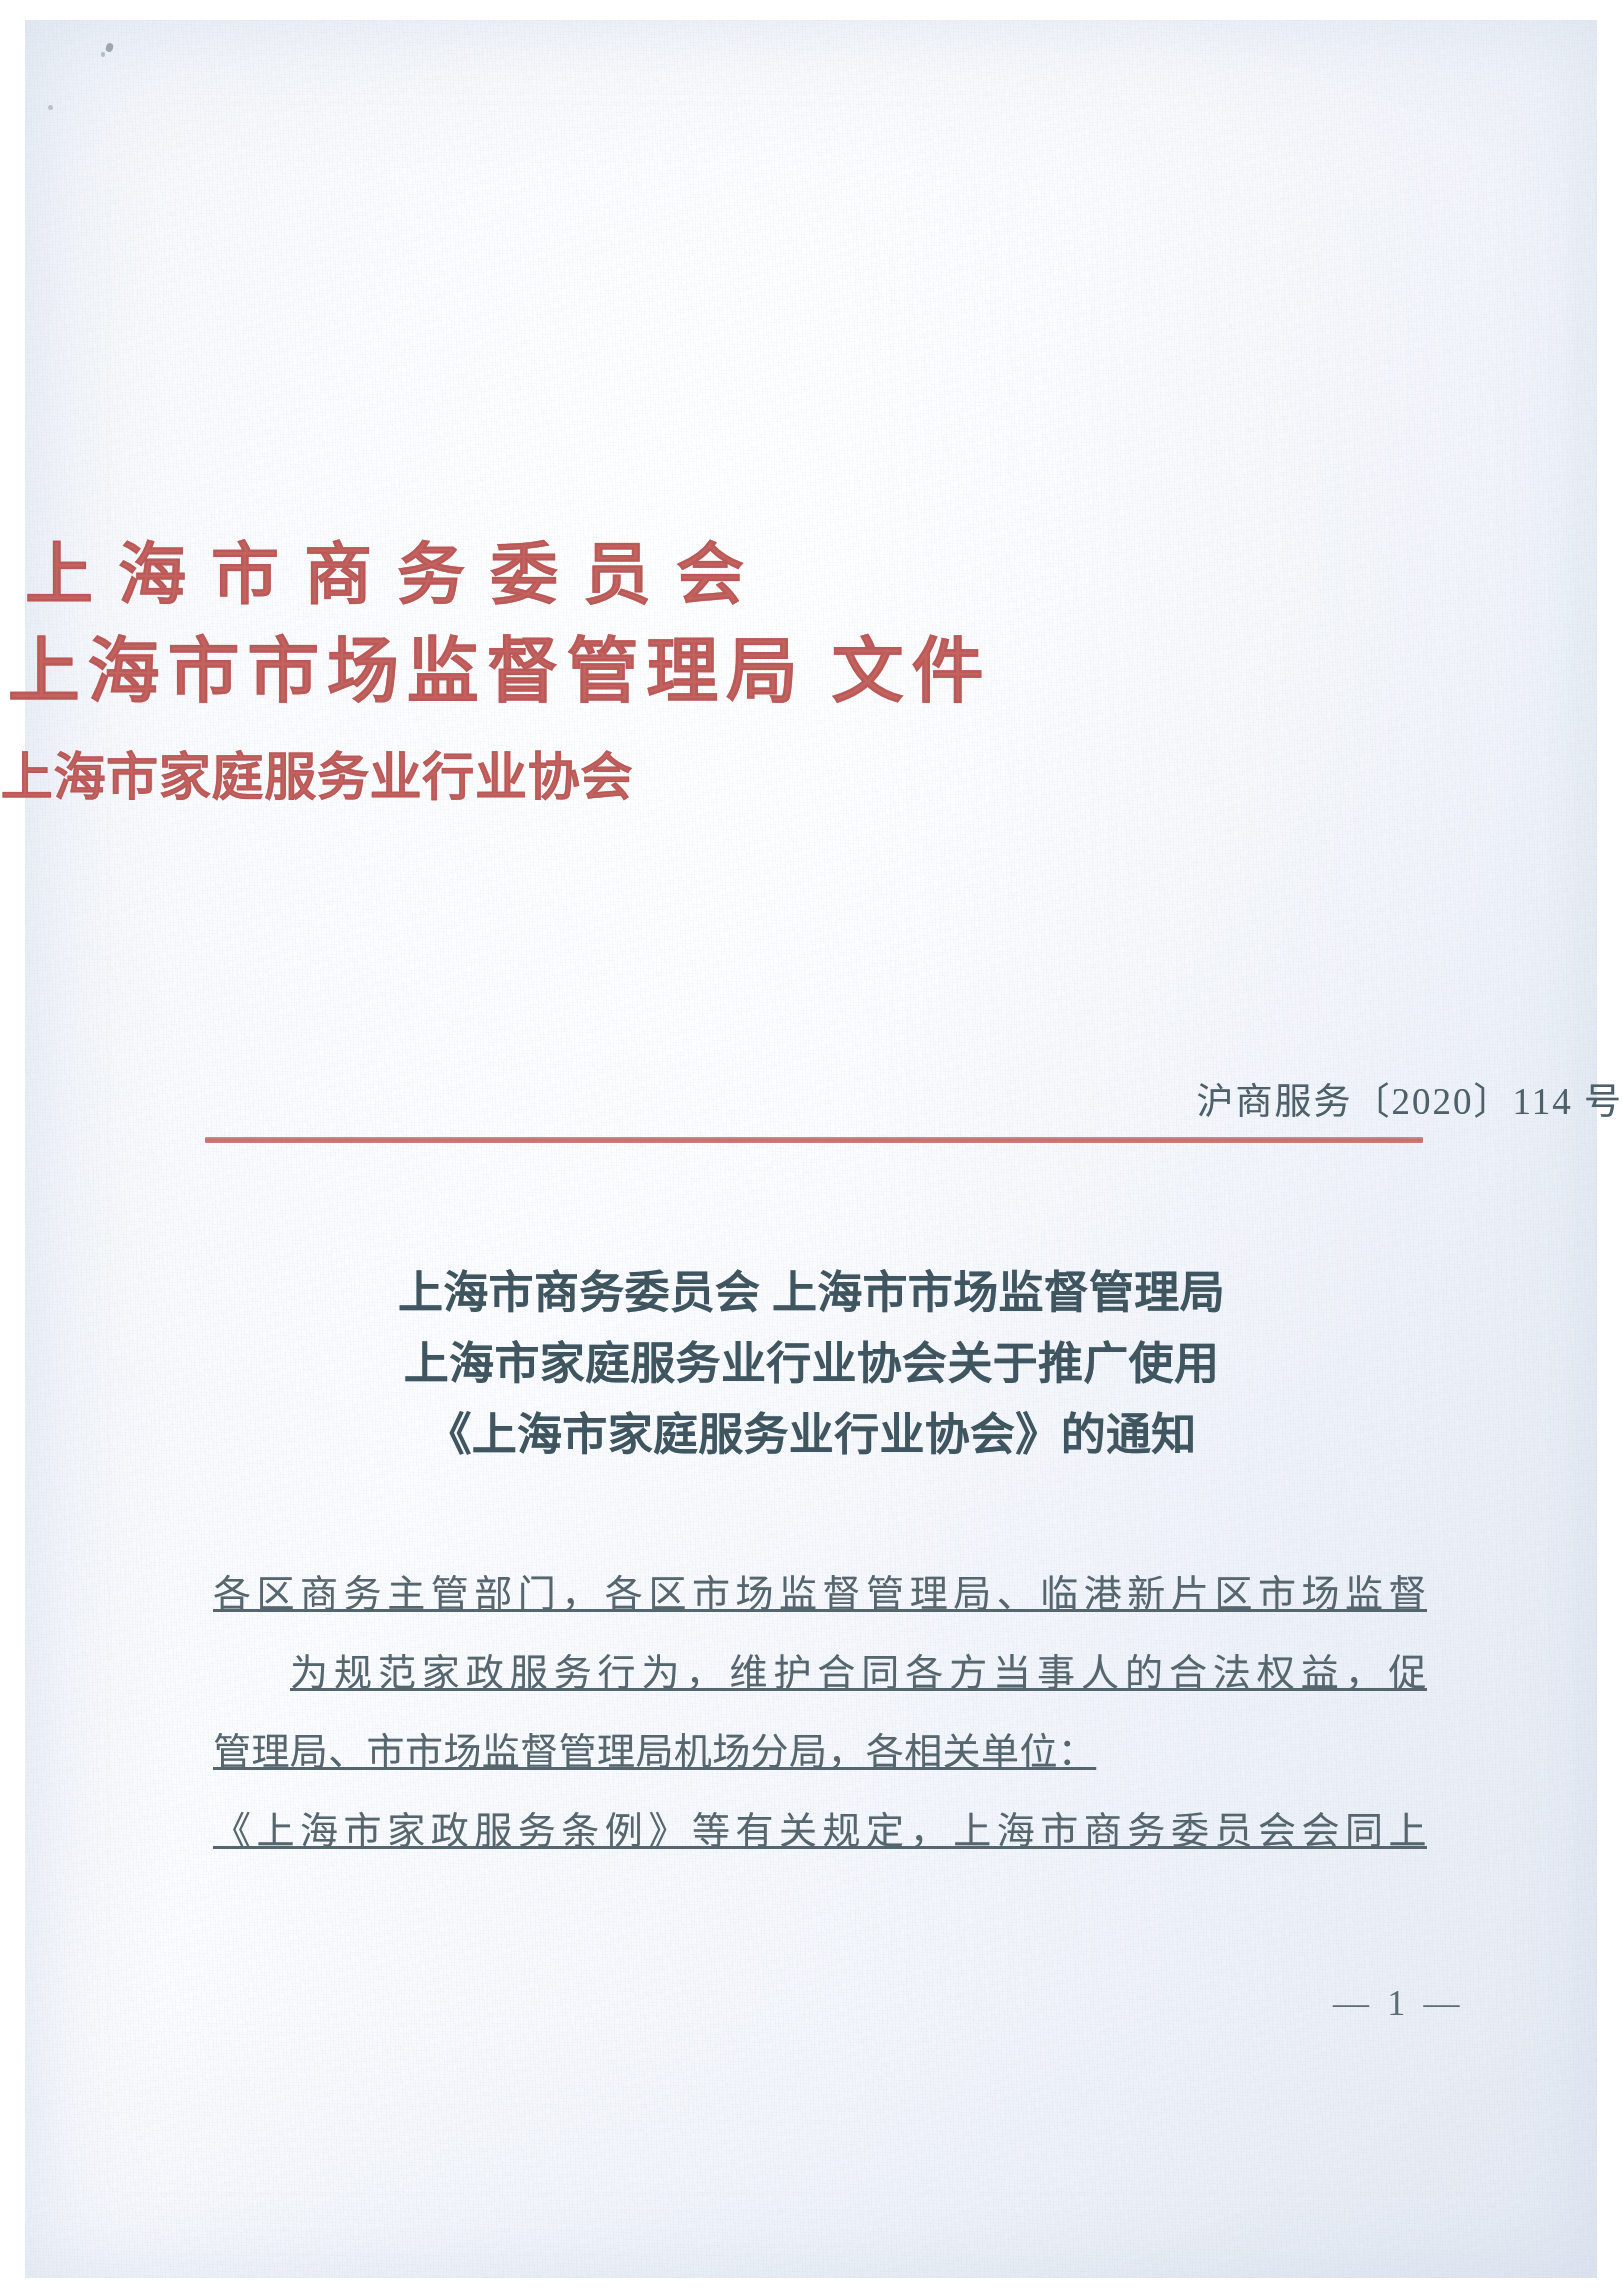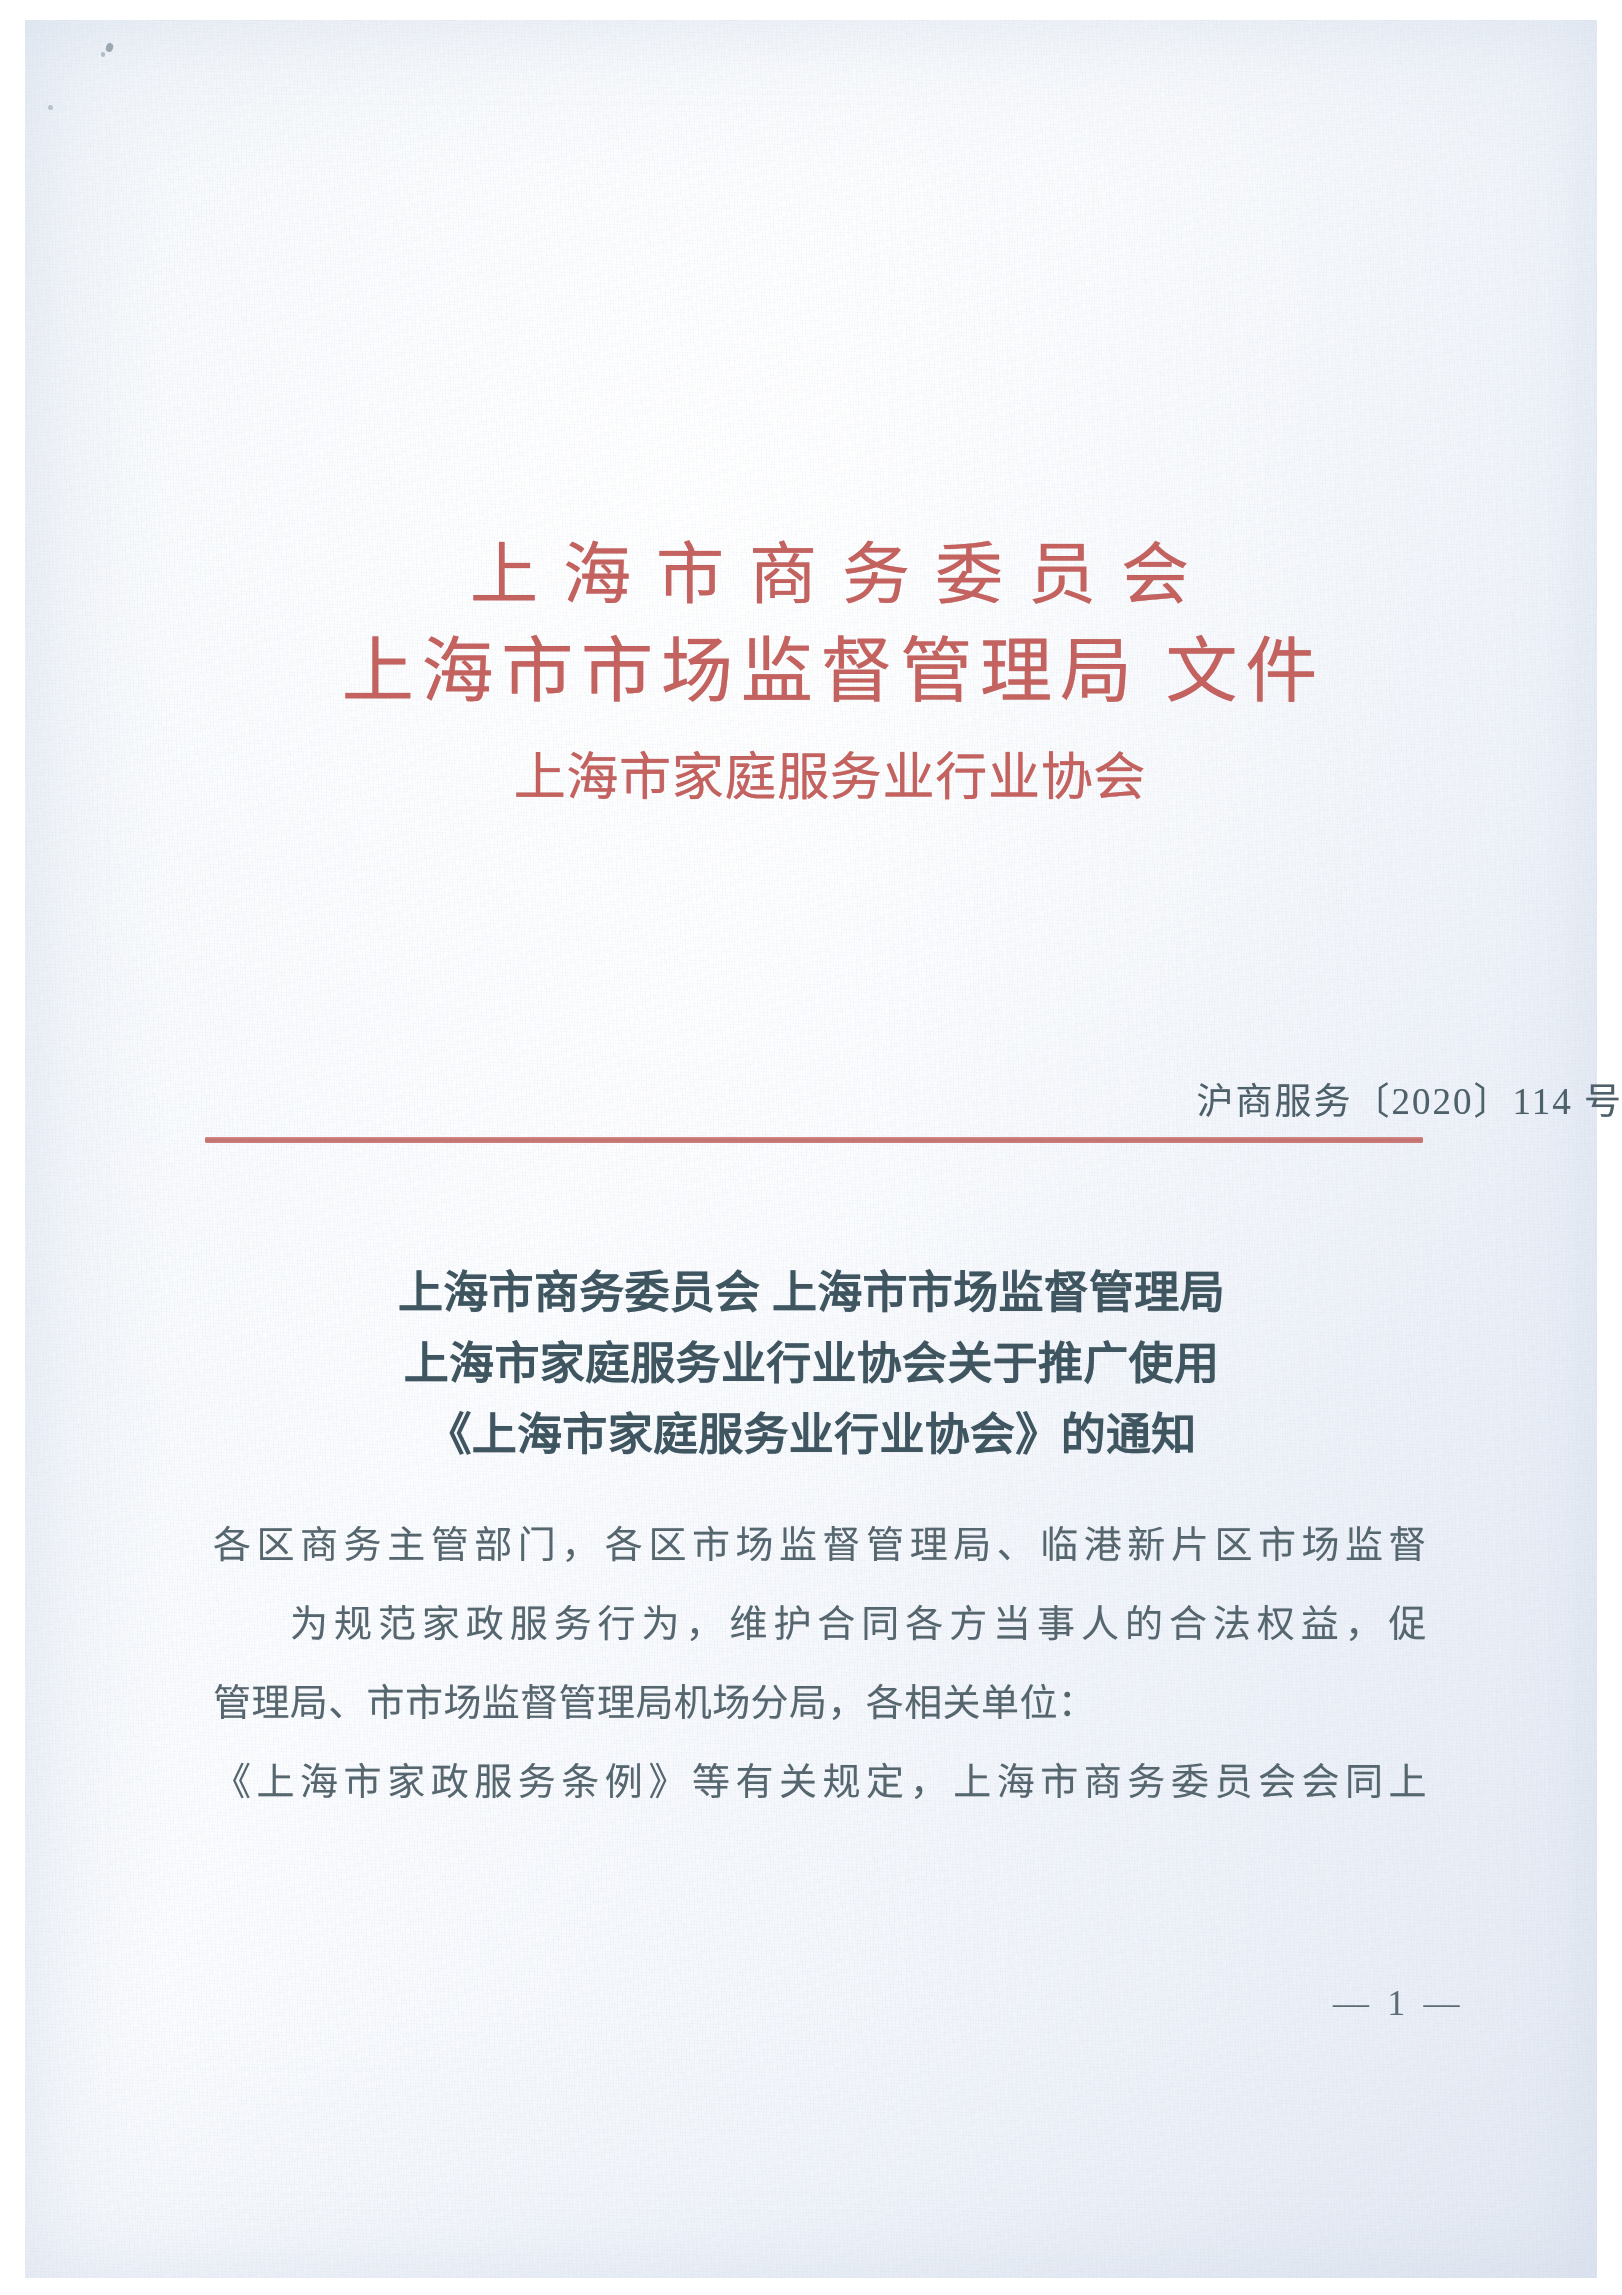--- a/index.html
+++ b/index.html
@@ -82,29 +82,28 @@
   .speck-a { left: 106px; top: 43px;  width: 7.2px; height: 9.2px; transform: rotate(18deg); opacity: .72; }
   .speck-b { left: 101px; top: 52px;  width: 3.9px;  height: 4.6px;  opacity: .5; }
   .speck-c { left: 48px;  top: 105px; width: 4.6px;  height: 5.2px;  opacity: .46; }
 
   
   .masthead {
     position: absolute;
     left: 0;
     right: 0;
     top: 527px;
-    text-align: center;
+    text-align: left;
     color: #c3625f;
     font-family: "Liberation Serif", "DejaVu Serif", serif;
-    font-weight: 400;
+    font-weight: 700;
     -webkit-text-stroke: 0.3px rgba(175,80,78,0.45);
     text-shadow:
       0 0 0.7px rgba(190,95,92,0.40),
       0.3px 0.3px 0 rgba(205,130,126,0.30);
-    padding-left: 36px;
   }
   .mh-line { display: block; white-space: nowrap; }
   .mh-1 { font-size: 68px; line-height: 97px; letter-spacing: 25px; text-indent: 25px; }
   .mh-2 { font-size: 72px; line-height: 97px; letter-spacing: 7.8px; text-indent: 7.8px; }
   .mh-3 { font-size: 52px; line-height: 98px; letter-spacing: 0.7px;  text-indent: 0.7px; margin-top: 7.8px; }
 
   
   .doc-number {
     position: absolute;
     left: 0;
@@ -144,28 +143,29 @@
     line-height: 71px;
     letter-spacing: 0.3px;
     text-shadow: 0 0 0.7px rgba(63,86,97,0.35);
   }
   .title-line { display: block; white-space: nowrap; }
 
   
   .body-copy {
     position: absolute;
     left: 213px;
-    top: 1506px;
+    top: 1555px;
     width: 1214px;
     color: #56666f;
     font-family: "Liberation Serif", "DejaVu Serif", serif;
     font-size: 38px;
     line-height: 79px;
     letter-spacing: 0.4px;
     text-shadow: 0 0 0.7px rgba(86,102,111,0.25);
+    text-decoration: underline;
   }
   .body-line       { display: block; white-space: nowrap; }
   .body-line.just  { text-align: justify; text-align-last: justify; white-space: normal; }
   .body-line.indent{ text-indent: 77px; }
 
   
   .page-number {
     position: absolute;
     right: 159px;
     top: 1982px;

